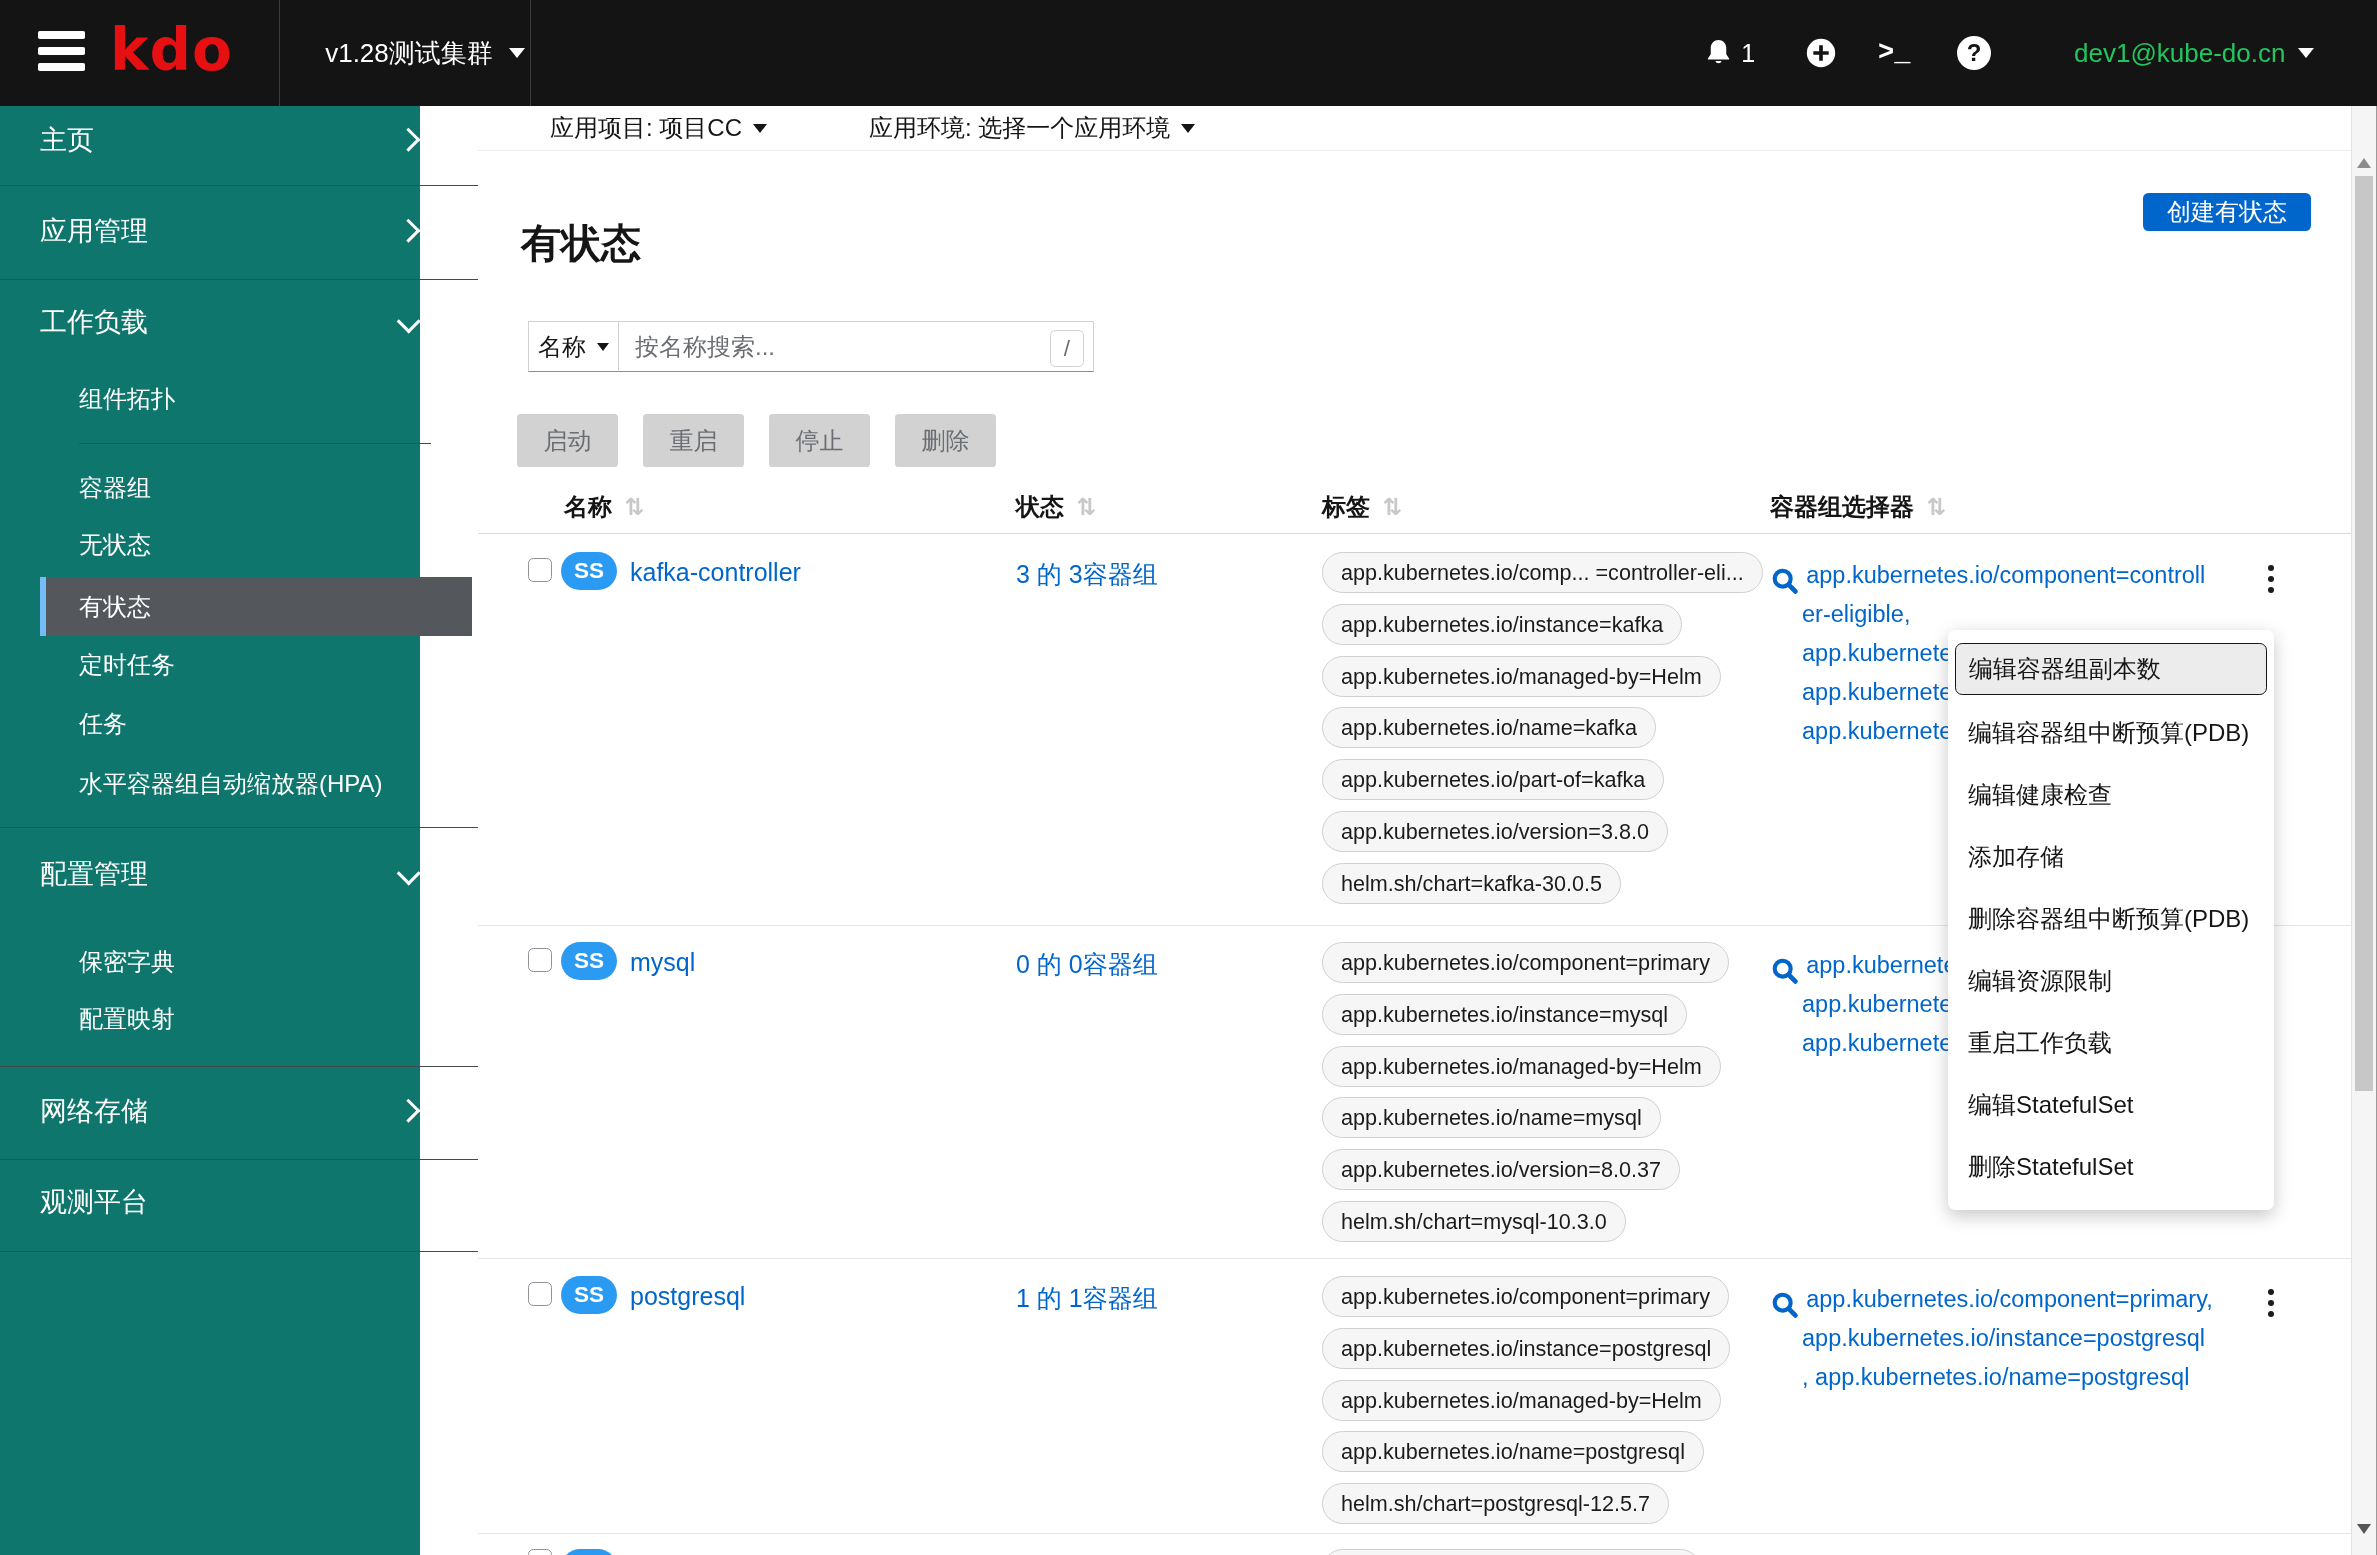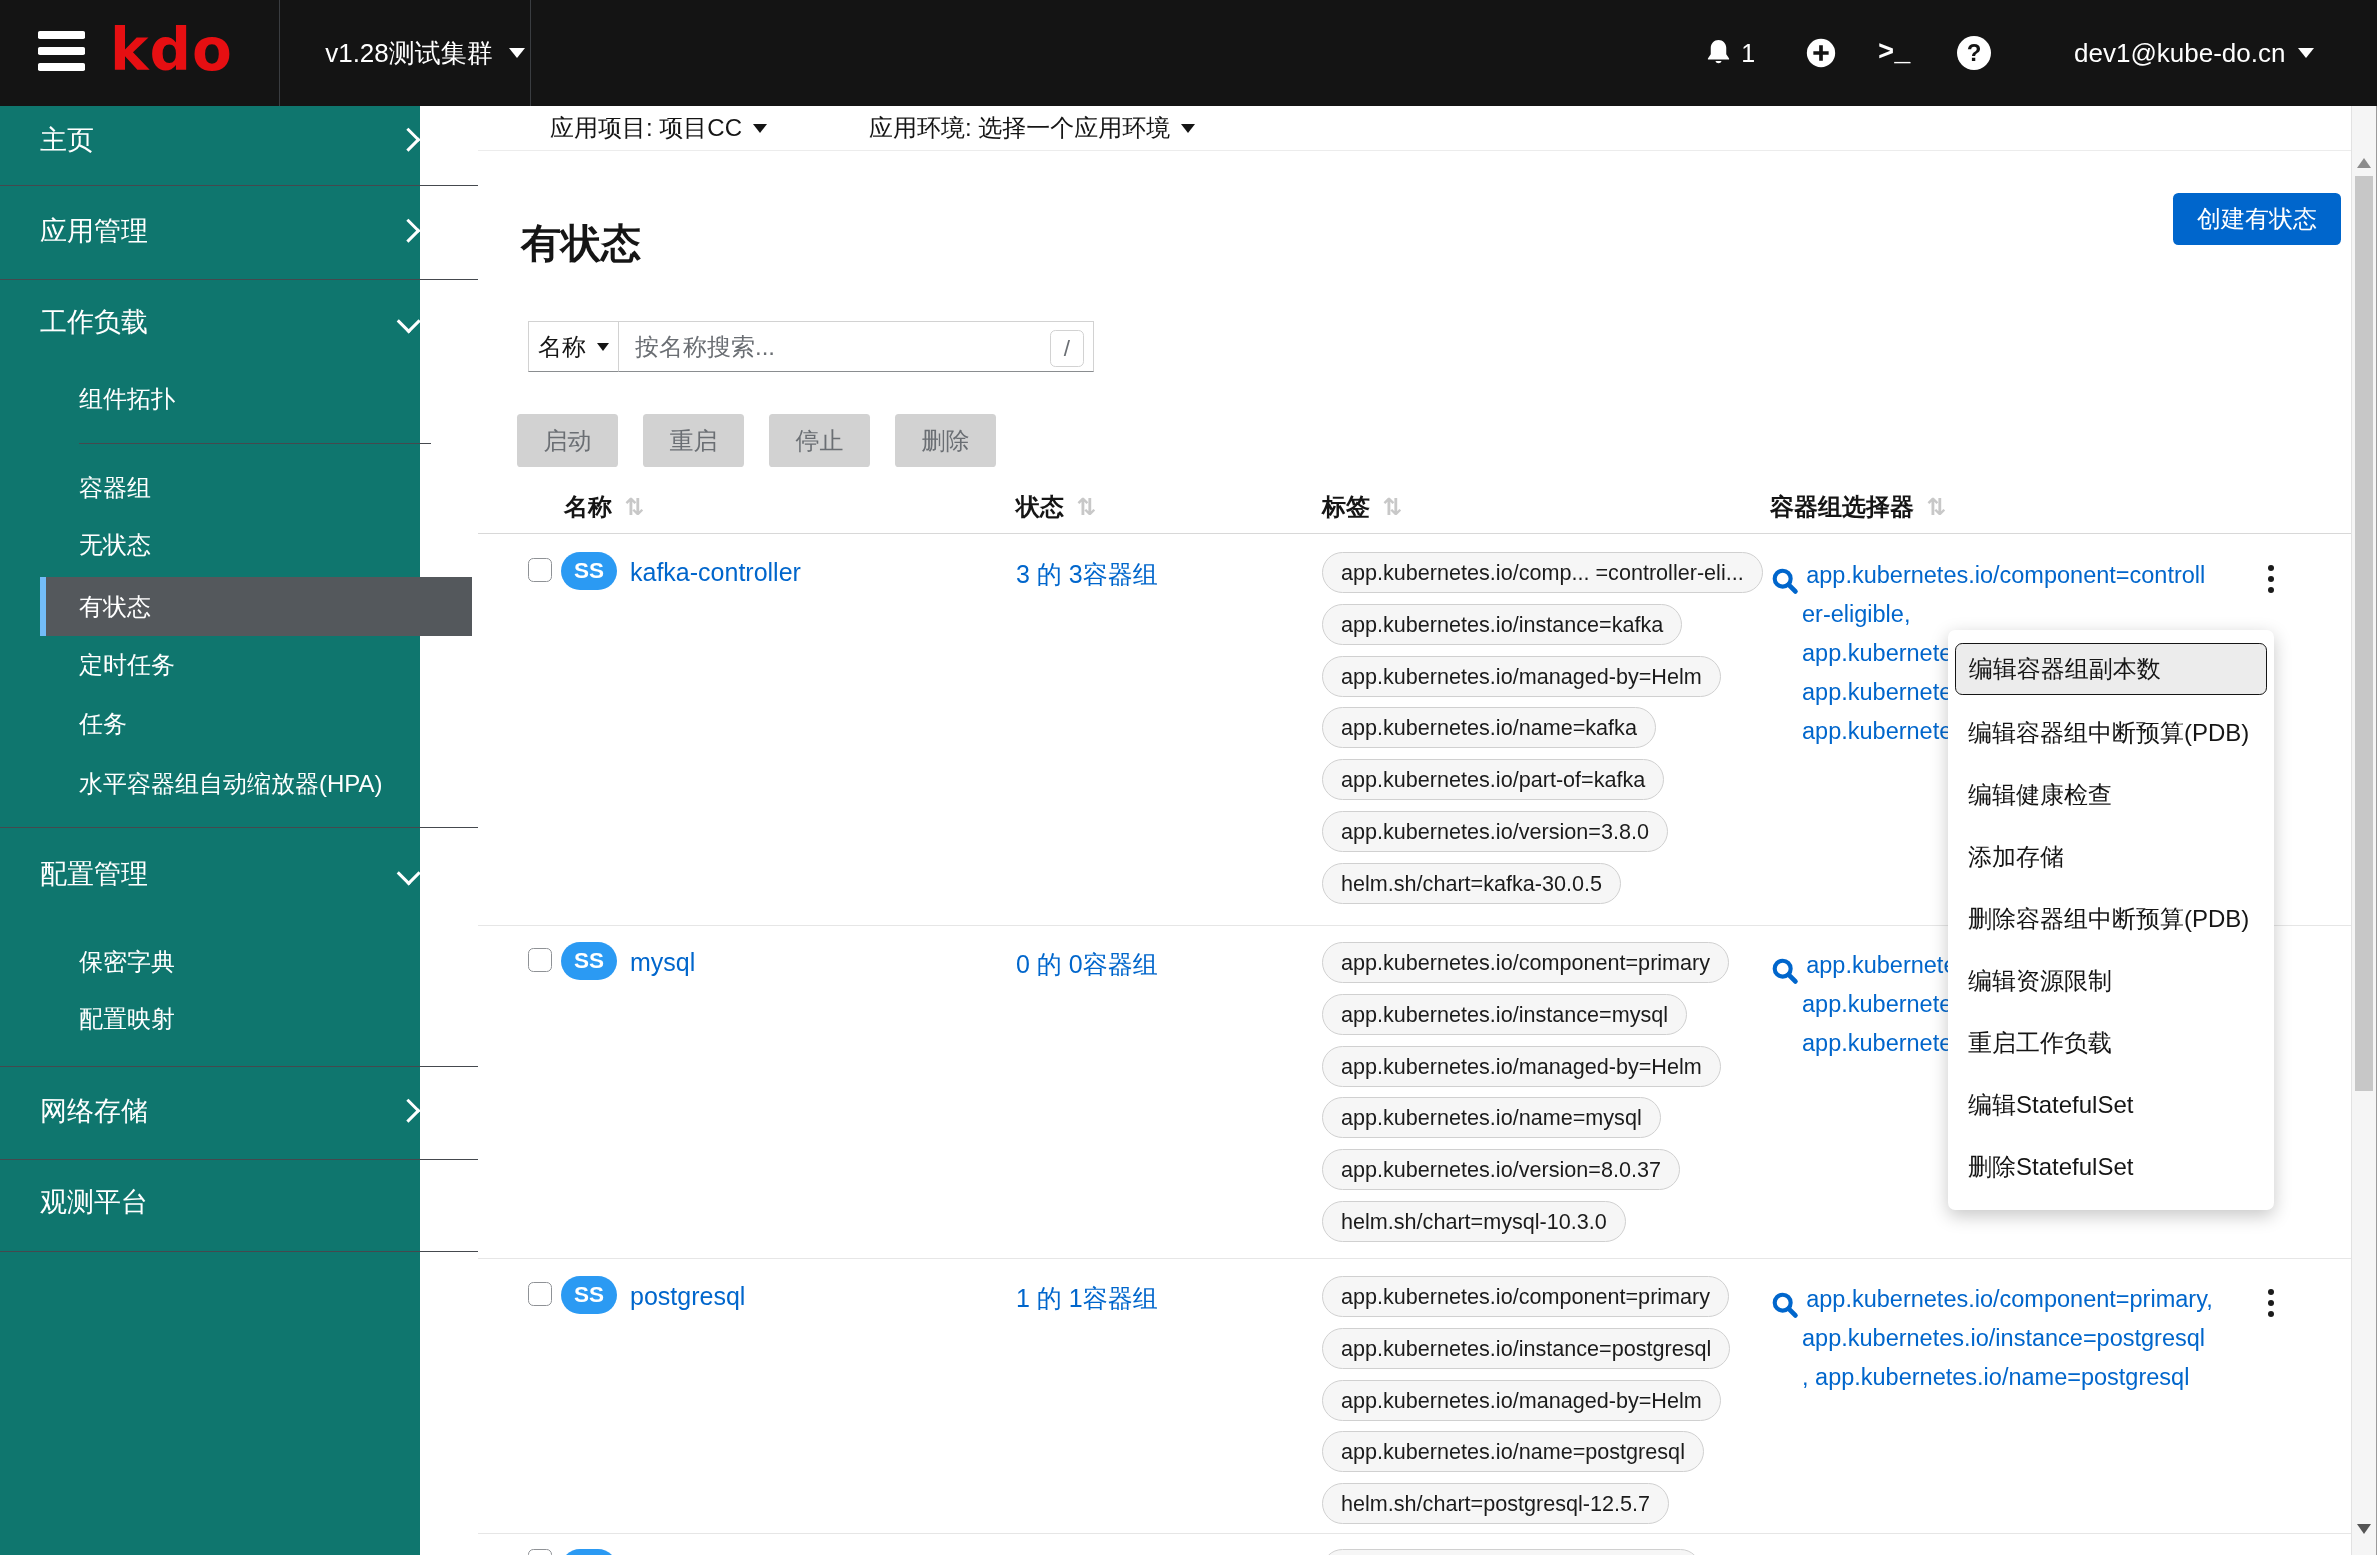--- a/index.html
+++ b/index.html
@@ -16,21 +16,21 @@
   .mast-div{position:absolute;top:0;width:0.9px;height:106px;background:#3a3d41;}
   .mast-div.d1{left:279px;} .mast-div.d2{left:530px;}
   .cluster{position:absolute;left:279px;top:0;width:292px;height:106px;display:flex;align-items:center;justify-content:center;gap:16px;color:#fff;font-size:26px;cursor:pointer;}
   .caret-down{width:0;height:0;border-left:8px solid transparent;border-right:8px solid transparent;border-top:10px solid #fff;display:inline-block;}
   .mast-icon{display:flex;align-items:center;justify-content:center;color:#fff;}
   .bell-wrap{position:absolute;left:1703px;top:0;height:106px;display:flex;align-items:center;gap:7.2px;color:#fff;font-size:25px;}
   .plus-wrap{position:absolute;left:1804px;top:0;height:106px;display:flex;align-items:center;}
   .term-wrap{position:absolute;left:1878px;top:0;height:106px;display:flex;align-items:center;color:#fff;font-family:"Liberation Mono","DejaVu Sans Mono",monospace;font-size:27px;font-weight:700;}
   .help-wrap{position:absolute;left:1957px;top:0;height:106px;display:flex;align-items:center;}
   .help-circle{width:34px;height:34px;border-radius:50%;background:#fff;color:#141414;font-weight:700;font-size:24px;display:flex;align-items:center;justify-content:center;}
-  .user-wrap{position:absolute;left:2074px;top:0;height:106px;display:flex;align-items:center;gap:12.6px;color:#ffffff;font-size:26px;cursor:pointer;}
+  .user-wrap{position:absolute;left:2074px;top:0;height:106px;display:flex;align-items:center;gap:12.6px;color:#22c55e;font-size:26px;cursor:pointer;}
   
   .sidebar{position:absolute;left:0;top:106px;width:420px;height:1449px;background:#0f766e;z-index:10;}
   .nav-item{position:absolute;left:0;width:478px;height:54px;display:flex;align-items:center;color:#fff;cursor:pointer;}
   .nav-item.top{padding-left:40px;font-size:27px;box-sizing:border-box;}
   .nav-item.sub{padding-left:79px;font-size:24px;box-sizing:border-box;}
   .chev{position:absolute;right:61px;width:14.4px;height:14.4px;border-right:3.6px solid #fff;border-bottom:3.6px solid #fff;}
   .chev.right{transform:rotate(-45deg);}
   .chev.down{transform:rotate(45deg);top:18px;}
   .nav-div{position:absolute;left:0;width:478px;height:0.9px;background:#45494e;}
   .nav-subdiv{position:absolute;left:79px;width:352px;height:0.9px;background:#45494e;}
@@ -42,21 +42,21 @@
   .sdiv3{top:721px;} .si-config{top:741px;} .si-secrets{top:829px;} .si-cm{top:886px;}
   .sdiv4{top:960px;} .si-network{top:978px;} .sdiv5{top:1053px;}
   .si-observe{top:1069px;} .sdiv6{top:1145px;}
   
   .main{position:absolute;left:478px;top:106px;width:1873px;height:1449px;background:#fff;}
   .projectbar{position:absolute;left:0;top:0;width:1873px;height:44px;border-bottom:0.9px solid #ececec;background:#fff;}
   .pb-item{position:absolute;top:0;height:44px;display:flex;align-items:center;gap:10.8px;font-size:24px;cursor:pointer;}
   .pb-project{left:72px;} .pb-env{left:391px;}
   .caret-dark{width:0;height:0;border-left:7.2px solid transparent;border-right:7.2px solid transparent;border-top:9px solid #151515;display:inline-block;}
   .page-title{position:absolute;left:43px;top:83px;font-size:40px;font-weight:600;}
-  .create-btn{position:absolute;left:1665px;top:87px;width:168px;height:52px;background:#0066cc;color:#fff;border:none;border-radius:5.4px;font-size:24px;cursor:pointer;display:flex;align-items:center;justify-content:center;font-family:Liberation Mono, monospace;margin-left:30px;}
+  .create-btn{position:absolute;left:1665px;top:87px;width:168px;height:38px;background:#0066cc;color:#fff;border:none;border-radius:5.4px;font-size:24px;cursor:pointer;display:flex;align-items:center;justify-content:center;font-family:Liberation Mono, monospace;}
   
   .filterbar{position:absolute;left:50px;top:215px;height:51px;display:flex;}
   .attr-select{width:91px;height:51px;border:0.9px solid #d2d2d2;border-bottom:0.9px solid #8a8d90;box-sizing:border-box;display:flex;align-items:center;justify-content:center;gap:10.8px;font-size:24px;background:#fff;cursor:pointer;}
   .attr-select .caret-dark{border-left-width:6.3px;border-right-width:6.3px;border-top-width:8px;}
   .search-box{position:relative;width:475px;height:51px;border:0.9px solid #d2d2d2;border-left:none;border-bottom:0.9px solid #8a8d90;box-sizing:border-box;background:#fff;}
   .search-box input{position:absolute;left:0;top:0;width:100%;height:100%;border:none;outline:none;padding:0 54px 0 16px;font-size:24px;font-family:inherit;color:#151515;box-sizing:border-box;}
   .search-box input::placeholder{color:#6a6e73;}
   .slash-hint{position:absolute;right:9px;top:8px;width:32px;height:35px;border:0.9px solid #d2d2d2;border-radius:5.4px;color:#6a6e73;font-size:22.5px;display:flex;align-items:center;justify-content:center;}
   
   .actionbar{position:absolute;left:39px;top:308px;display:flex;gap:25px;}

